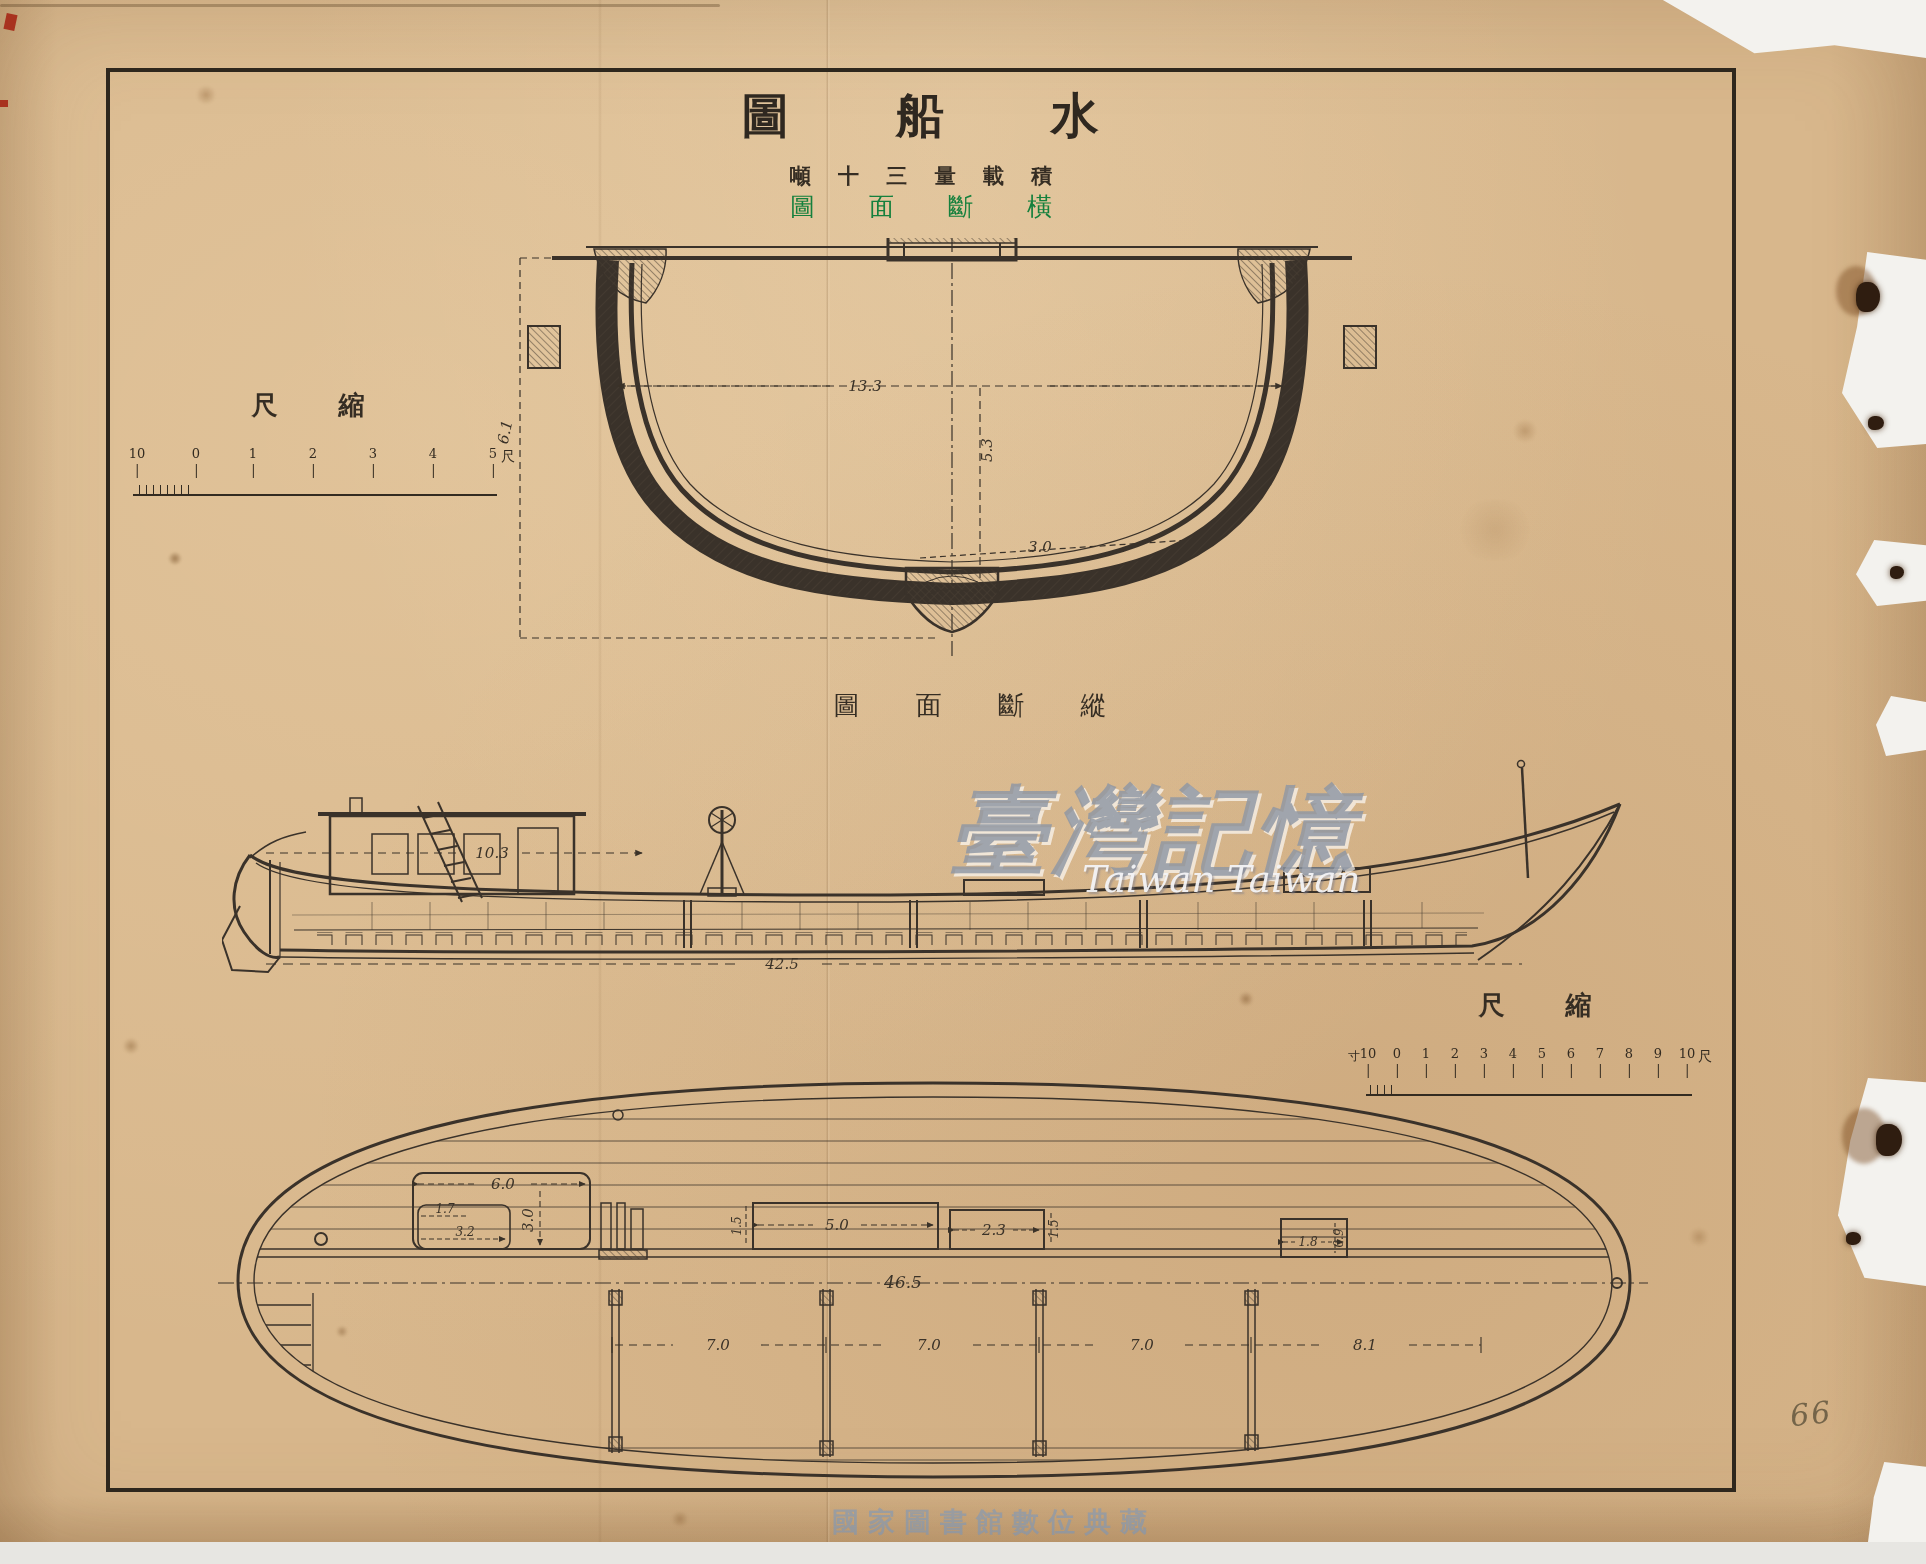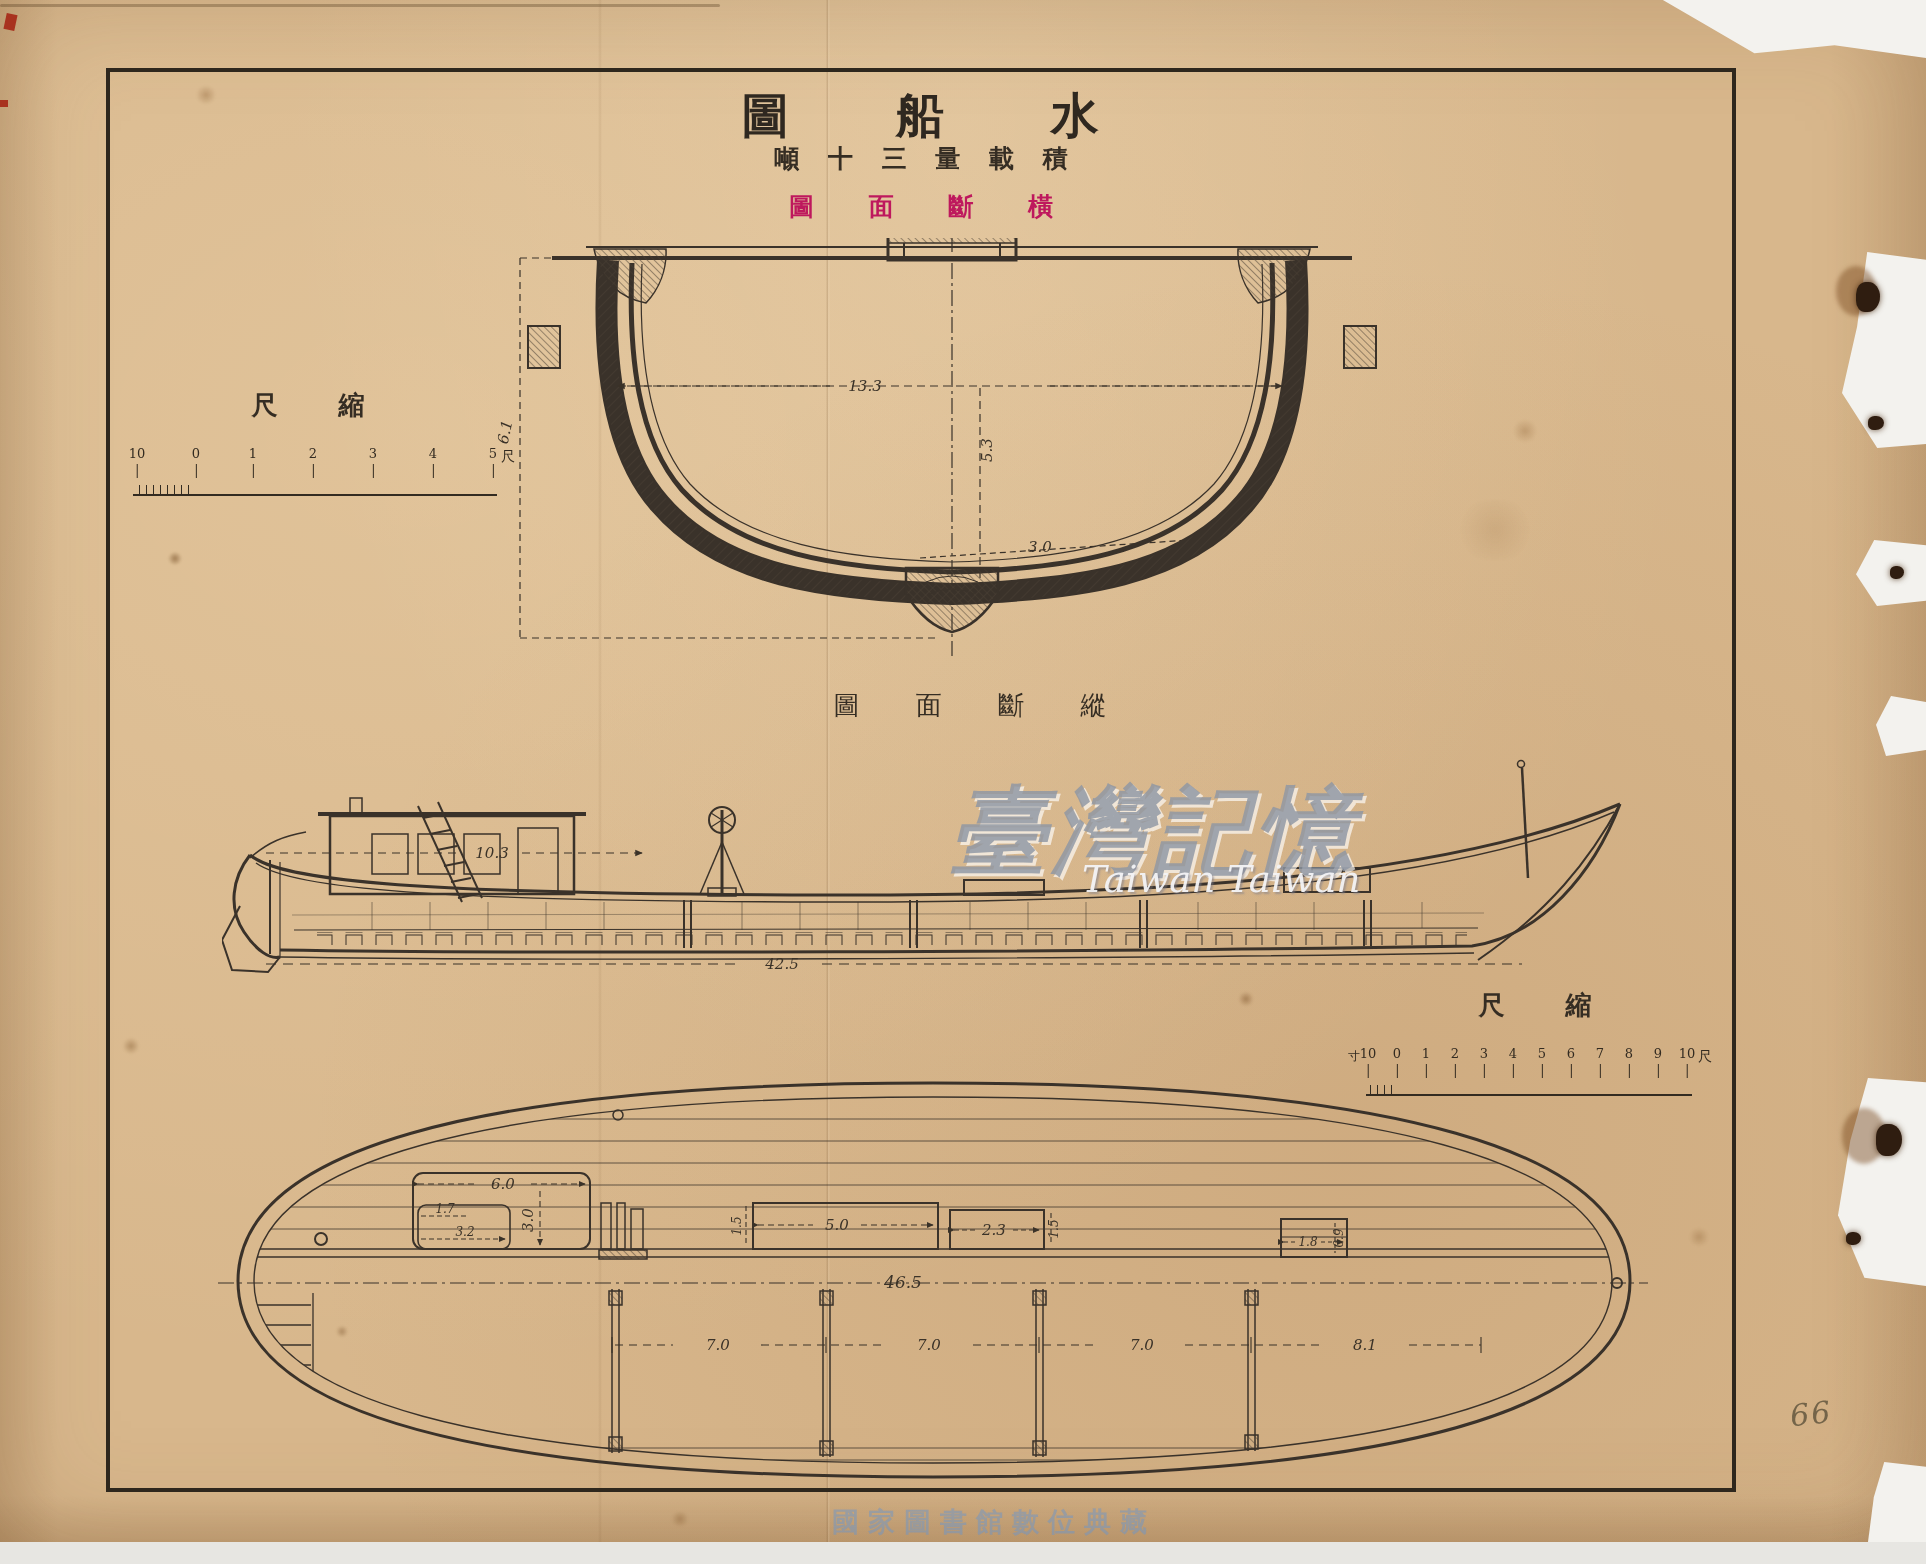--- a/index.html
+++ b/index.html
@@ -19,22 +19,22 @@
   #crease1{left:826px;background:linear-gradient(90deg,transparent,rgba(100,65,30,.20),rgba(255,240,215,.18),transparent);}
   #crease2{left:598px;background:linear-gradient(90deg,transparent,rgba(100,65,30,.09),transparent);}
   #topedge{position:absolute;left:0;top:4px;width:720px;height:3px;background:rgba(70,45,20,.30);border-radius:2px;}
   #gray-strip{position:absolute;left:0;top:1542px;width:1926px;height:22px;background:#e7e6e2;}
   
   #frame{position:absolute;left:106px;top:68px;width:1630px;height:1424px;
     border:4px solid #2e271d;box-sizing:border-box;}
   
   .ttl{position:absolute;left:106px;width:1630px;text-align:center;white-space:nowrap;}
   #title-main{top:84px;font-size:48px;font-weight:bold;word-spacing:86px;letter-spacing:2px;color:#2f2820;}
-  #title-sub{top:142px;font-size:25px;font-weight:bold;word-spacing:20px;color:#352d23;}
-  #label-cross{top:190px;font-size:25px;font-weight:bold;word-spacing:46px;color:#be185d;}
+  #title-sub{top:162px;font-size:21px;font-weight:bold;word-spacing:20px;color:#352d23;}
+  #label-cross{top:190px;font-size:25px;font-weight:normal;word-spacing:46px;color:#15803d;}
   #label-long{position:absolute;left:760px;top:688px;width:420px;text-align:center;font-size:26px;font-weight:normal;word-spacing:48px;white-space:nowrap;color:#352d23;}
   #label-plan{position:absolute;left:748px;top:996px;width:400px;text-align:center;font-size:26px;font-weight:bold;word-spacing:48px;white-space:nowrap;color:#352d23;}
   
   .ruler{position:absolute;}
   .rlabel{text-align:center;font-size:26px;font-weight:bold;word-spacing:52px;white-space:nowrap;color:#352d23;}
   .rbar{position:relative;margin-top:23px;height:54px;}
   .rtick{position:absolute;top:0;transform:translateX(-50%);font:13px "DejaVu Serif",serif;color:#332b21;}
   .rtick::after{content:"";position:absolute;left:50%;top:18px;width:1px;height:14px;background:#332b21;}
   .rbase{position:absolute;top:48px;height:2px;background:#332b21;}
   .rminor{position:absolute;top:39px;height:9px;background:repeating-linear-gradient(90deg,#332b21 0 1px,transparent 1px 7px);}

